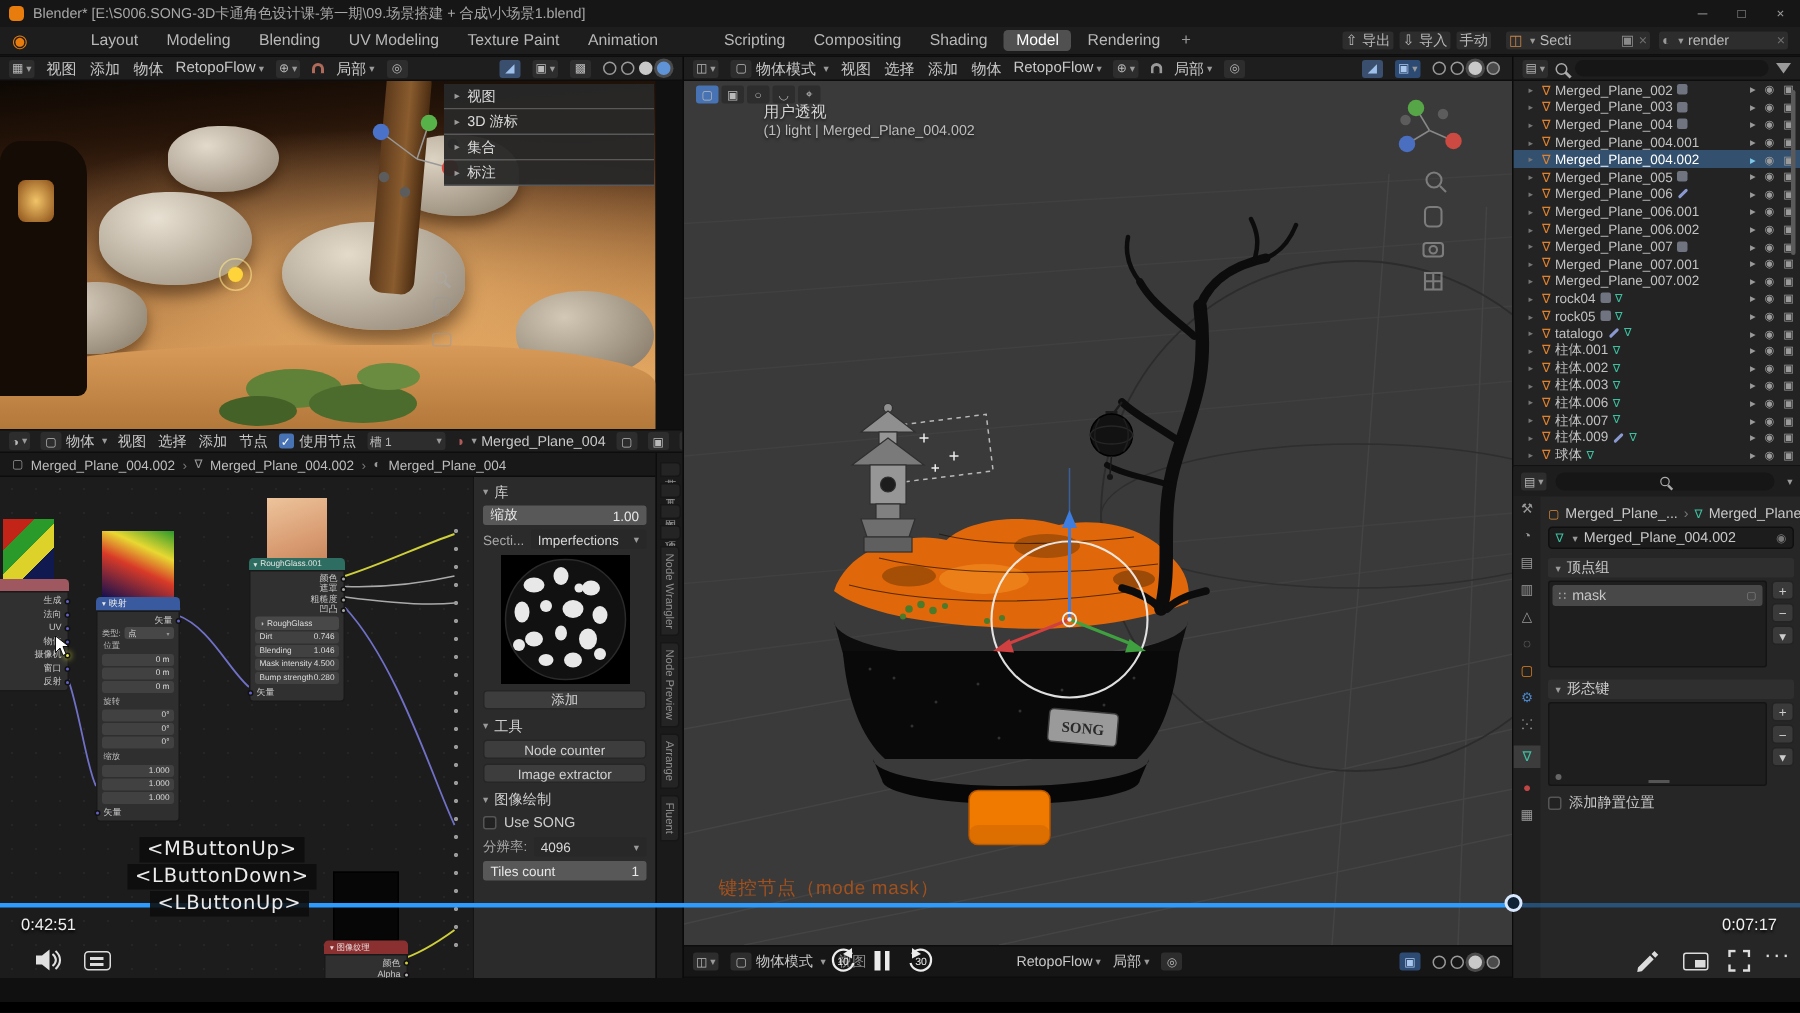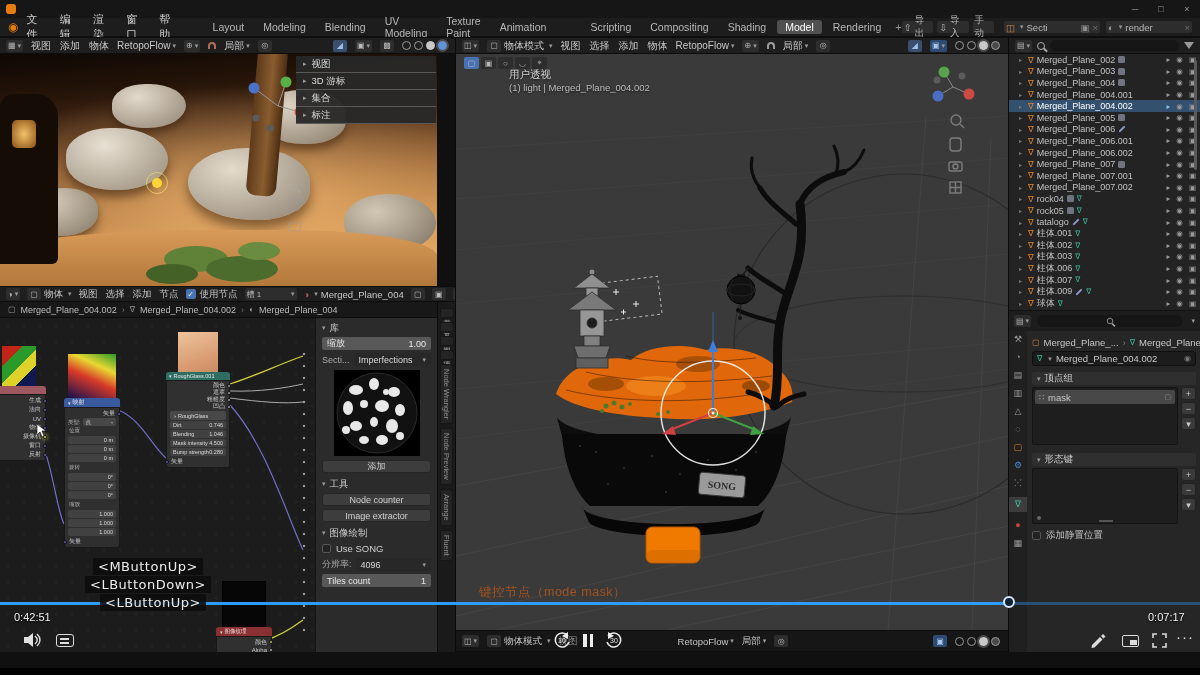--- a/index.html
+++ b/index.html
@@ -43,37 +43,31 @@
 .nlab{color:#bbb;font-size:5.5px;padding:1px 4px}
 .cbx{width:9px;height:9px;background:#222;border:1px solid #555;border-radius:2px;display:inline-block}
 </style>
 </head>
 <body>
 
 <div id="stage">
 
   <div class="ab row" id="titlebar" style="left:0;top:0;width:1200px;height:18px;background:#161616;padding-left:6px;color:#a8a8a8;font-size:9.5px;gap:6px">
     <span style="width:10px;height:10px;background:#e87d0d;border-radius:3px;display:inline-block"></span>
+    <span>Blender* [E:\S006.SONG-3D卡通角色设计课-第一期\09.场景搭建 + 合成\小场景1.blend]</span>
     <span style="flex:1"></span>
     <span id="winbtns" class="row">
         <span style="width: 26px; text-align: center; font-size: 9px; color: rgb(154, 154, 154);">─</span>
         <span style="width: 26px; text-align: center; font-size: 9px; color: rgb(154, 154, 154);">□</span>
         <span style="width: 26px; text-align: center; font-size: 9px; color: rgb(154, 154, 154);">×</span>
       </span>
   </div>
 
   <div class="ab row" id="topbar" style="left:0;top:18px;width:1200px;height:19px;background:#1d1d1d;border-bottom:1px solid #0e0e0e;padding:0 8px;font-size:11px;color:#cfcfcf">
     <span style="color:#e87d0d;font-size:12px;margin-right:8px">◉</span>
-    <nav id="menus" class="row" style="gap:14px">
-        <span>文件</span>
-        <span>编辑</span>
-        <span>渲染</span>
-        <span>窗口</span>
-        <span>帮助</span>
-      </nav>
     <div id="workspaces" class="row" style="gap:3px;margin-left:26px;font-size:10.5px;color:#b8b8b8">
         <span class="ws-tab" style="padding: 1px 8px; border-radius: 3px;">Layout</span>
         <span class="ws-tab" style="padding: 1px 8px; border-radius: 3px;">Modeling</span>
         <span class="ws-tab" style="padding: 1px 8px; border-radius: 3px;">Blending</span>
         <span class="ws-tab" style="padding: 1px 8px; border-radius: 3px;">UV Modeling</span>
         <span class="ws-tab" style="padding: 1px 8px; border-radius: 3px;">Texture Paint</span>
         <span class="ws-tab" style="padding: 1px 8px; border-radius: 3px;">Animation</span>
         <span class="ws-tab" style="padding: 1px 8px; border-radius: 3px; margin-left: 25px;">Scripting</span>
         <span class="ws-tab" style="padding: 1px 8px; border-radius: 3px;">Compositing</span>
         <span class="ws-tab" style="padding: 1px 8px; border-radius: 3px;">Shading</span>

